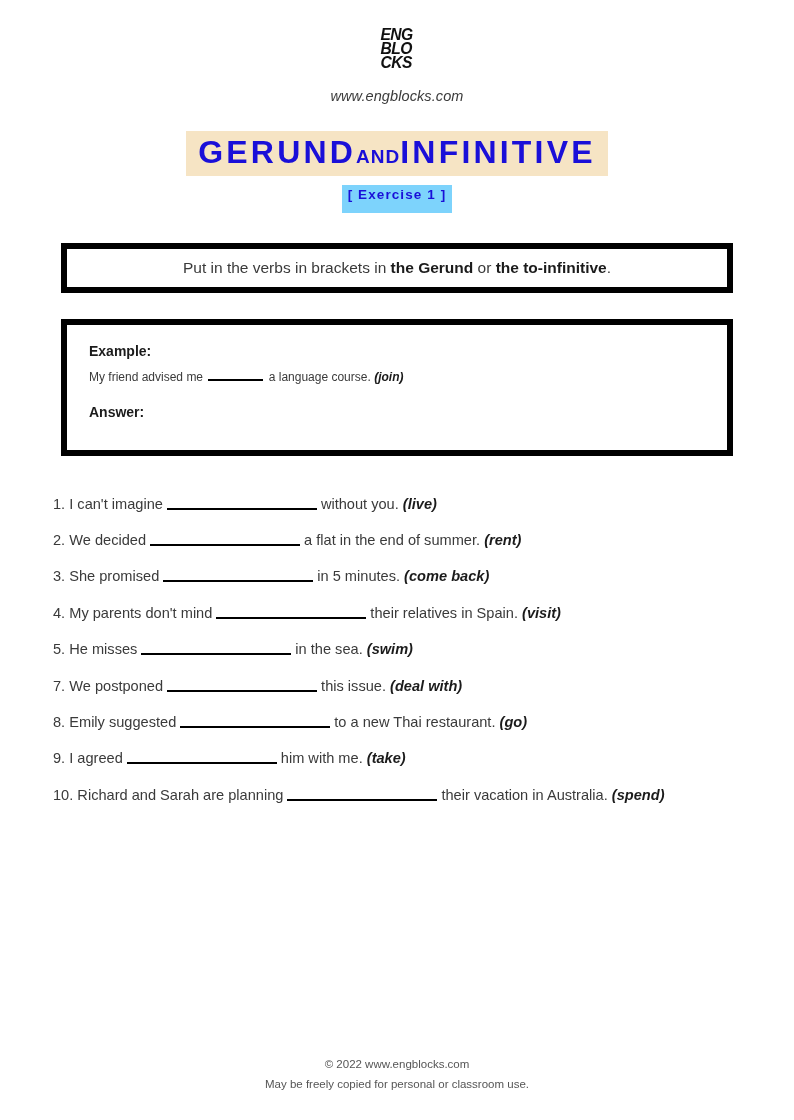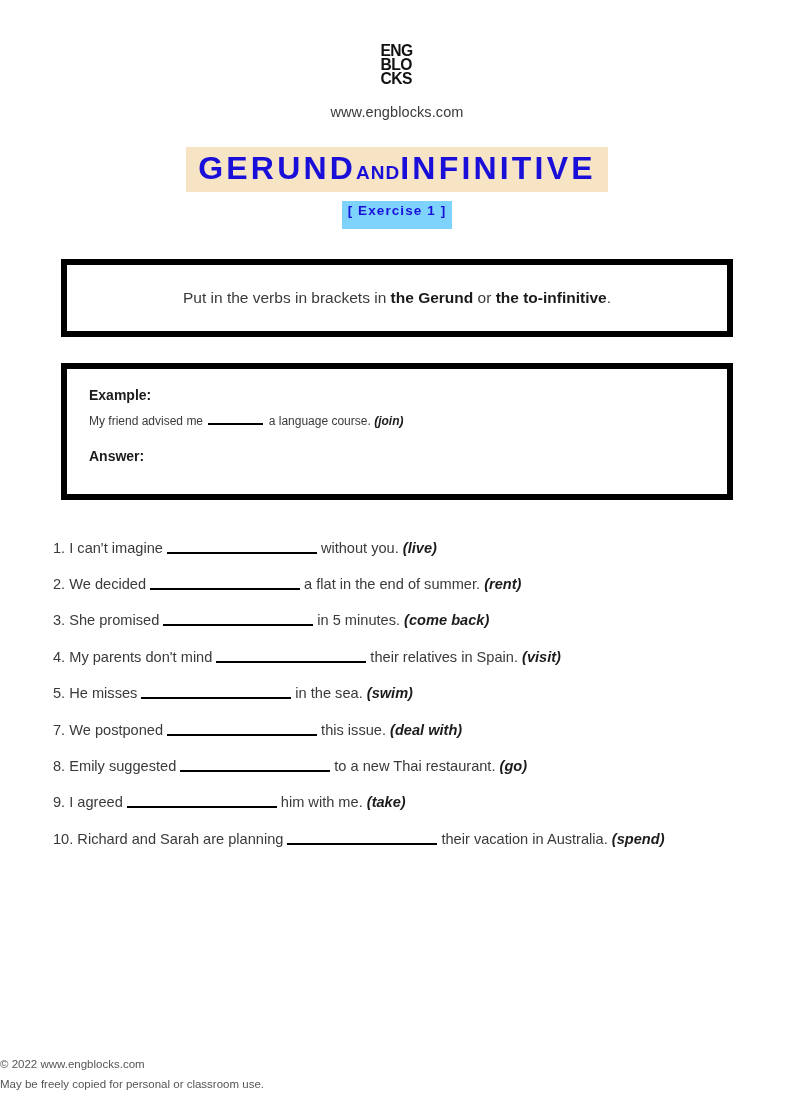--- a/index.html
+++ b/index.html
@@ -16,22 +16,23 @@
 
   .page {
     width: 794px;
     height: 1120px;
     position: relative;
     padding: 0;
   }
 
   
   .header {
-    padding-top: 44px;
-    text-align: center;
+    padding-top: 28px;
+    text-align: center;
+    font-style: italic;
   }
   .logo {
     display: inline-block;
     text-align: left;
     line-height: 0.82;
     font-family: "Liberation Sans", sans-serif;
     font-weight: bold;
     font-size: 17px;
     letter-spacing: -0.6px;
     color: #111111;
@@ -82,21 +83,21 @@
   }
 
   
   .framed {
     margin: 0 61px;
     border: 6px solid #000000;
     background: #ffffff;
   }
   .instruction-box {
     margin-top: 30px;
-    height: 78px;
+    height: 50px;
     display: flex;
     align-items: center;
     justify-content: center;
   }
   .instruction-text {
     font-size: 15.5px;
     color: #3a3a3a;
     text-align: center;
   }
   .instruction-text b { color: #1b1b1b; font-weight: bold; }
@@ -157,20 +158,21 @@
     font-style: italic;
     color: #1b1b1b;
   }
 
   
   .footer {
     position: absolute;
     left: 0;
     right: 0;
     bottom: 30px;
+    text-align: center;
     color: #555555;
   }
   .footer .copy { font-size: 11.5px; margin-bottom: 8px; }
   .footer .note { font-size: 11.5px; }
 </style>
 </head>
 <body>
 
 <div class="page">
 

